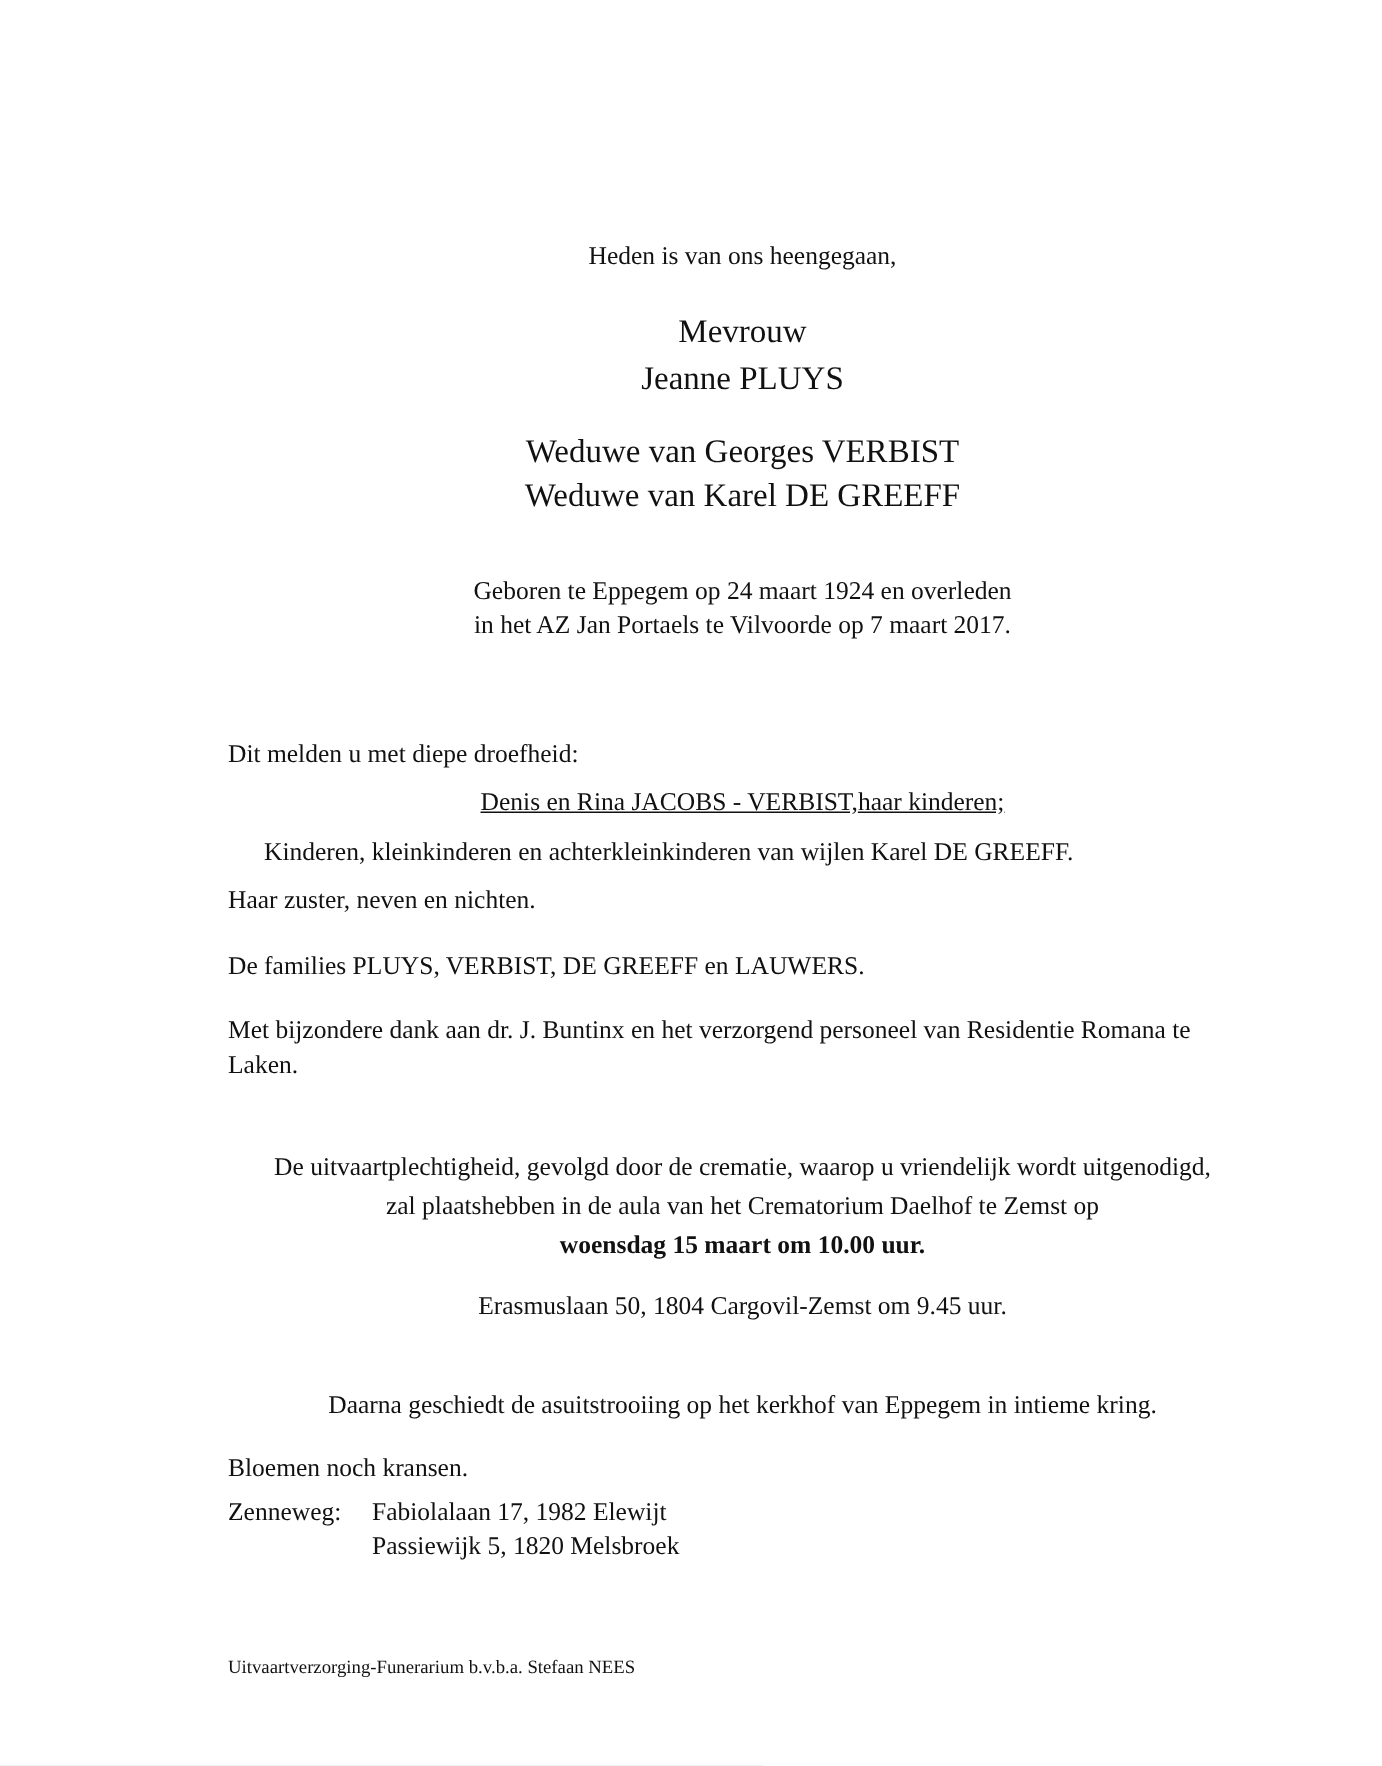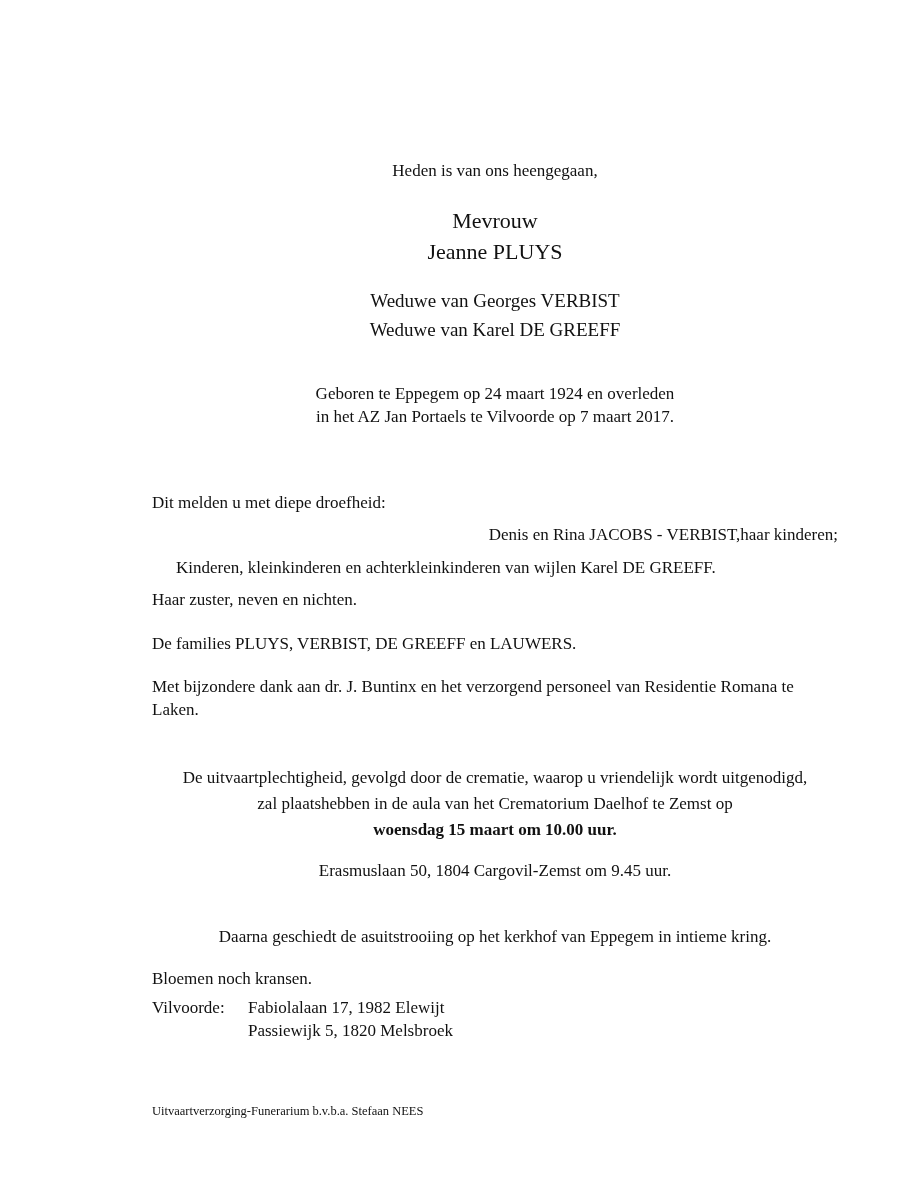--- a/index.html
+++ b/index.html
@@ -22,24 +22,24 @@
     position: absolute;
     left: 152px;
     width: 686px;
     line-height: 22.5px;
   }
   .center { text-align: center; }
   .right  { text-align: left; }
 
   .intro        { top: 160px; }
   .title-block  { top: 205px; font-size: 22px; line-height: 31px; }
-  .widow-block  { top: 286px; font-size: 19px; line-height: 29px; }
+  .widow-block  { top: 286px; font-size: 22px; line-height: 29px; }
   .birth-block  { top: 383px; }
   .notice-intro { top: 492px; }
-  .family-row   { top: 524px; display: flex; justify-content: flex-end; }
+  .family-row   { top: 524px; display: flex; justify-content: center; text-decoration: underline; }
   .kinderen     { top: 557px; margin-left: 24px; }
   .zuster       { top: 589px; }
   .families     { top: 633px; }
   .thanks       { top: 676px; }
   .ceremony     { top: 765px; line-height: 26px; }
   .ceremony-dt  { font-weight: bold; }
   .gathering    { top: 860px; }
   .scattering   { top: 926px; }
   .flowers      { top: 968px; }
   .addr-row     { display: flex; }
@@ -93,21 +93,21 @@
 
   <div class="sec center gathering">
     <div>Erasmuslaan 50, 1804 Cargovil-Zemst om 9.45 uur.</div>
   </div>
 
   <div class="sec center scattering">Daarna geschiedt de asuitstrooiing op het kerkhof van Eppegem in intieme kring.</div>
 
   <div class="sec right flowers">Bloemen noch kransen.</div>
 
   <div class="sec rouwadres addr-row">
-    <div class="addr-label">Vilvoorde:</div>
+    <div class="addr-label">Zenneweg:</div>
     <div>
       <div>Fabiolalaan 17, 1982 Elewijt</div>
       <div>Passiewijk 5, 1820 Melsbroek</div>
     </div>
   </div>
 
 
   <div class="sec right footer">
     <div>Uitvaartverzorging-Funerarium b.v.b.a. Stefaan NEES</div>
   </div>

